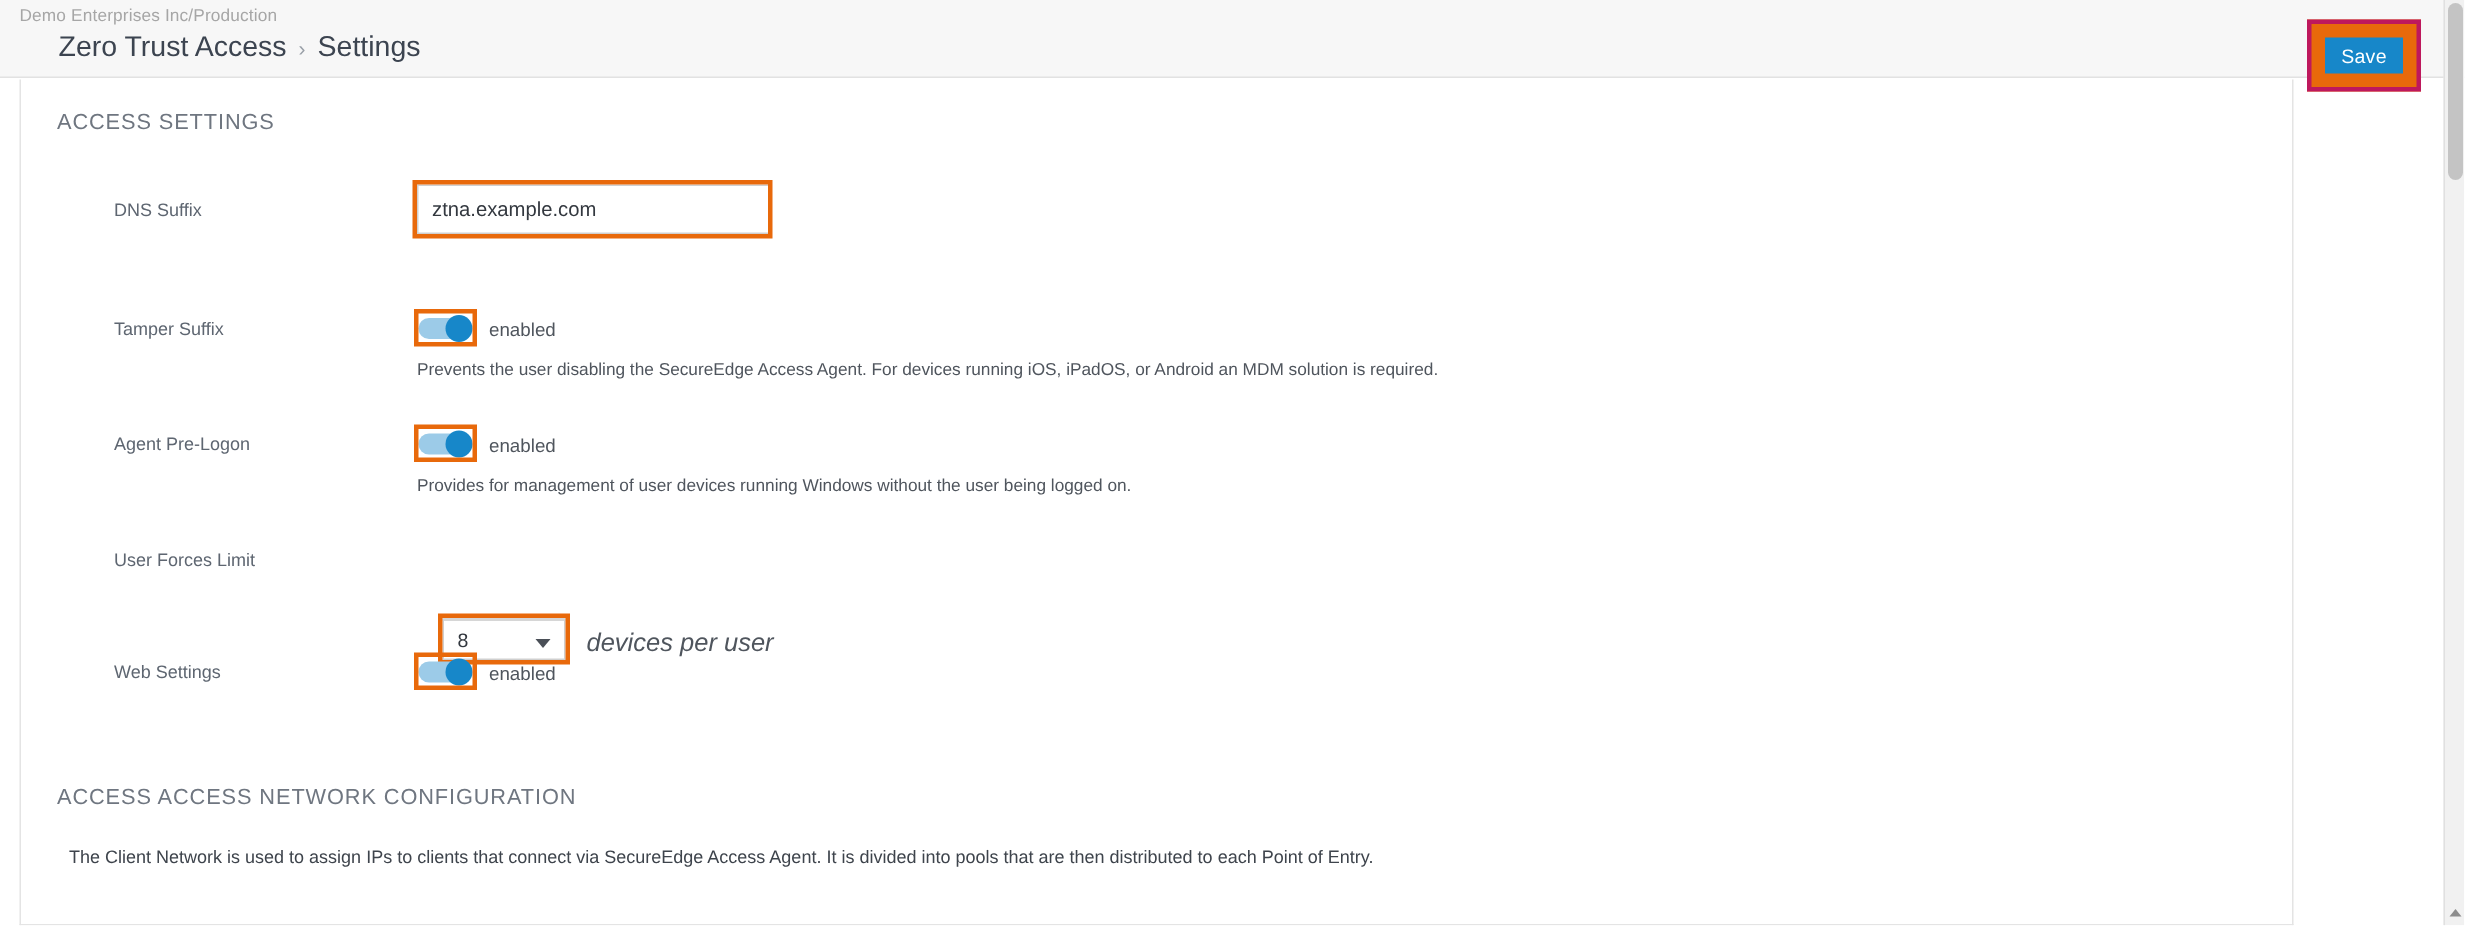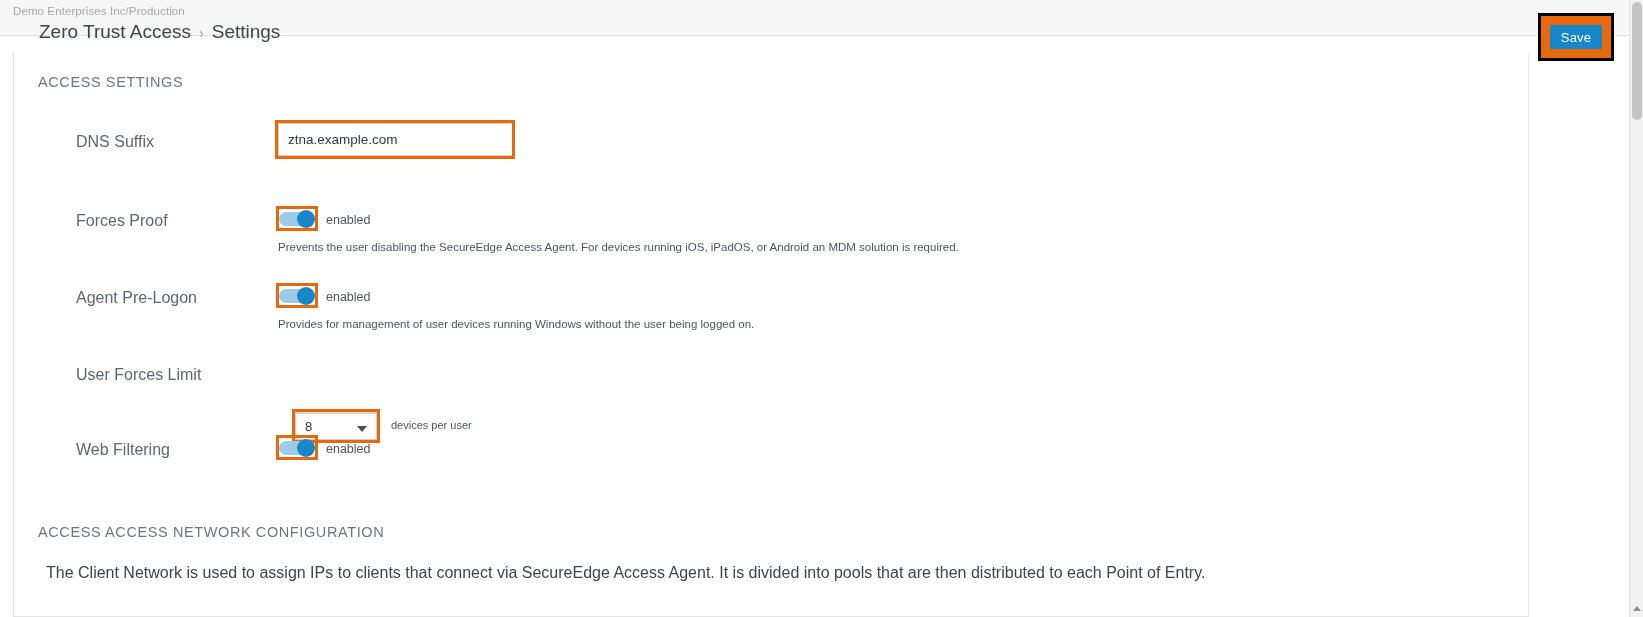--- a/index.html
+++ b/index.html
@@ -15,21 +15,21 @@
     height: 617px;
     background: #ffffff;
     overflow: hidden;
   }
 
   
   .header {
     position: absolute;
     left: 0; top: 0;
     width: 1643px;
-    height: 36px;
+    height: 52px;
     background: #f7f7f7;
     border-bottom: 1px solid #e2e2e2;
   }
   .header-left {
     position: absolute;
     left: 13px;
     top: 4px;
   }
   .breadcrumb-org {
     font-size: 11.5px;
@@ -56,21 +56,21 @@
   .breadcrumb-leaf {
     color: #3c4450;
   }
 
   
   .save-wrap {
     position: absolute;
     right: 29px;
     top: 13px;
     padding: 9px;
-    border: 3px solid #000000;
+    border: 3px solid #be185d;
     background: #e8690b;
     line-height: 0;
   }
   .save-button {
     display: block;
     width: 52px;
     height: 24px;
     background: #1787c9;
     color: #ffffff;
     border: none;
@@ -124,34 +124,34 @@
     font-size: 14.5px;
     color: #6f7680;
     letter-spacing: 0.6px;
     white-space: nowrap;
   }
   #section-access { left: 24px; top: 21px; }
   #section-network { left: 24px; top: 471px; }
 
   .row-label {
     position: absolute;
-    font-size: 16px;
+    font-size: 12px;
     color: #5e6671;
     white-space: nowrap;
   }
   .field-desc {
     position: absolute;
     font-size: 11.5px;
     color: #4f555d;
     white-space: nowrap;
     text-align: right;
   }
   .para {
     position: absolute;
-    font-size: 16px;
+    font-size: 12px;
     color: #3e444c;
     white-space: nowrap;
   }
 
   
   .annot {
     position: absolute;
     border: 3px solid #e8690b;
     background: transparent;
     pointer-events: none;
@@ -228,23 +228,24 @@
     top: 12px;
     width: 0; height: 0;
     border-left: 5px solid transparent;
     border-right: 5px solid transparent;
     border-top: 6px solid #4a4f57;
   }
   .select-suffix {
     position: absolute;
     left: 377px;
     top: 366px;
-    font-size: 11px;
+    font-size: 17px;
     color: #4f555d;
     white-space: nowrap;
+    font-style: italic;
   }
 </style>
 </head>
 <body>
 
 <div id="app">
 
   <div class="header">
     <div class="header-left">
       <div class="breadcrumb-org">Demo Enterprises Inc/Production</div>
@@ -266,21 +267,21 @@
   </div>
 
   <div class="content">
 
     <div class="section-title" id="section-access">ACCESS SETTINGS</div>
 
     <div class="row-label" style="left:62px; top:80px;">DNS Suffix</div>
     <input class="text-input" type="text" value="ztna.example.com" style="">
     <div class="annot" style="left:261px; top:67px; width:240px; height:39px;"></div>
 
-    <div class="row-label" style="left:62px; top:159px;">Forces Proof</div>
+    <div class="row-label" style="left:62px; top:159px;">Tamper Suffix</div>
     <div class="toggle" style="left:265px; top:157px;">
       <div class="track"></div>
       <div class="knob"></div>
     </div>
     <div class="annot" style="left:262px; top:153px; width:42px; height:25px;"></div>
     <div class="toggle-state" style="left:312px; top:160px;">enabled</div>
     <div class="field-desc" style="left:264px; top:188px;">Prevents the user disabling the SecureEdge Access Agent. For devices running iOS, iPadOS, or Android an MDM solution is required.</div>
 
     <div class="row-label" style="left:62px; top:236px;">Agent Pre-Logon</div>
     <div class="toggle" style="left:265px; top:234px;">
@@ -292,21 +293,21 @@
     <div class="field-desc" style="left:264px; top:265px;">Provides for management of user devices running Windows without the user being logged on.</div>
 
     <div class="row-label" style="left:62px; top:313px;">User Forces Limit</div>
     <div class="select-box">
       <span class="select-value">8</span>
       <span class="select-caret"></span>
     </div>
     <div class="annot" style="left:278px; top:356px; width:88px; height:34px;"></div>
     <div class="select-suffix">devices per user</div>
 
-    <div class="row-label" style="left:62px; top:388px;">Web Filtering</div>
+    <div class="row-label" style="left:62px; top:388px;">Web Settings</div>
     <div class="toggle" style="left:265px; top:386px;">
       <div class="track"></div>
       <div class="knob"></div>
     </div>
     <div class="annot" style="left:262px; top:382px; width:42px; height:25px;"></div>
     <div class="toggle-state" style="left:312px; top:389px;">enabled</div>
 
     <div class="section-title" id="section-network">ACCESS ACCESS NETWORK CONFIGURATION</div>
     <div class="para" style="left:32px; top:511px;">The Client Network is used to assign IPs to clients that connect via SecureEdge Access Agent. It is divided into pools that are then distributed to each Point of Entry.</div>
 

